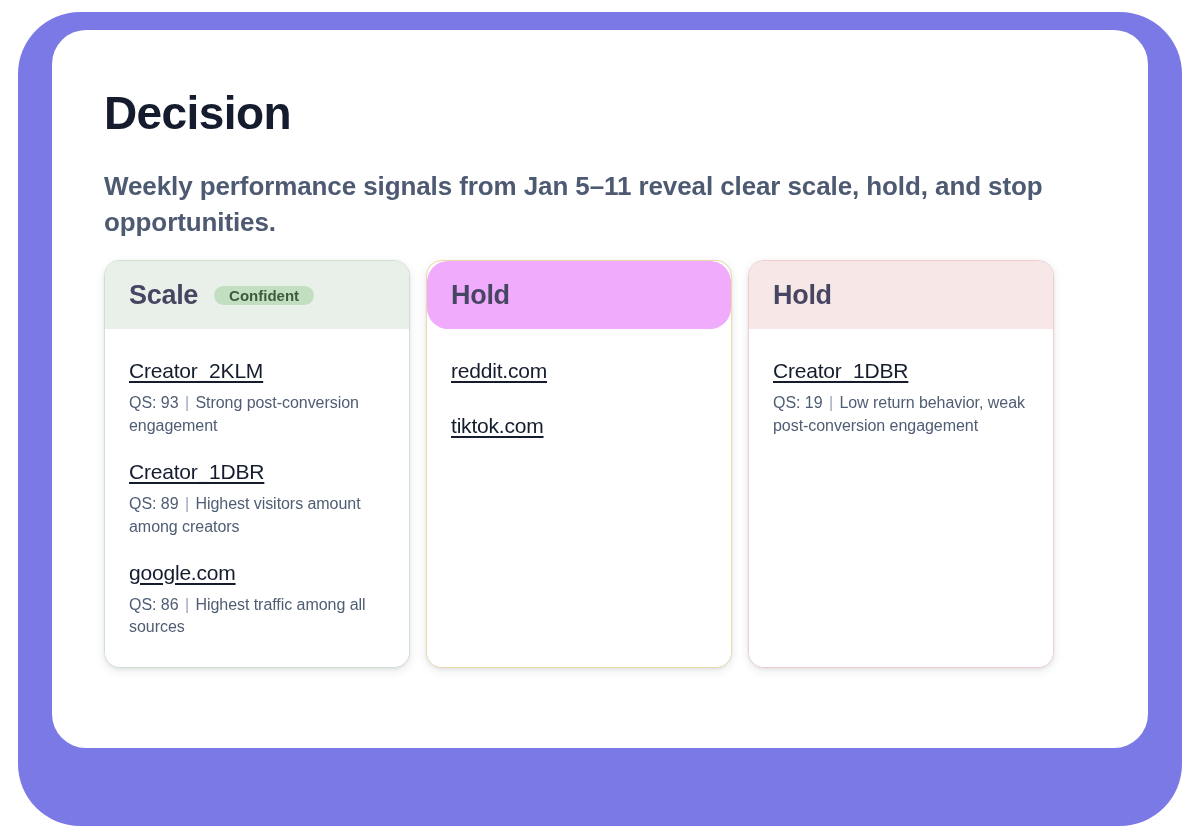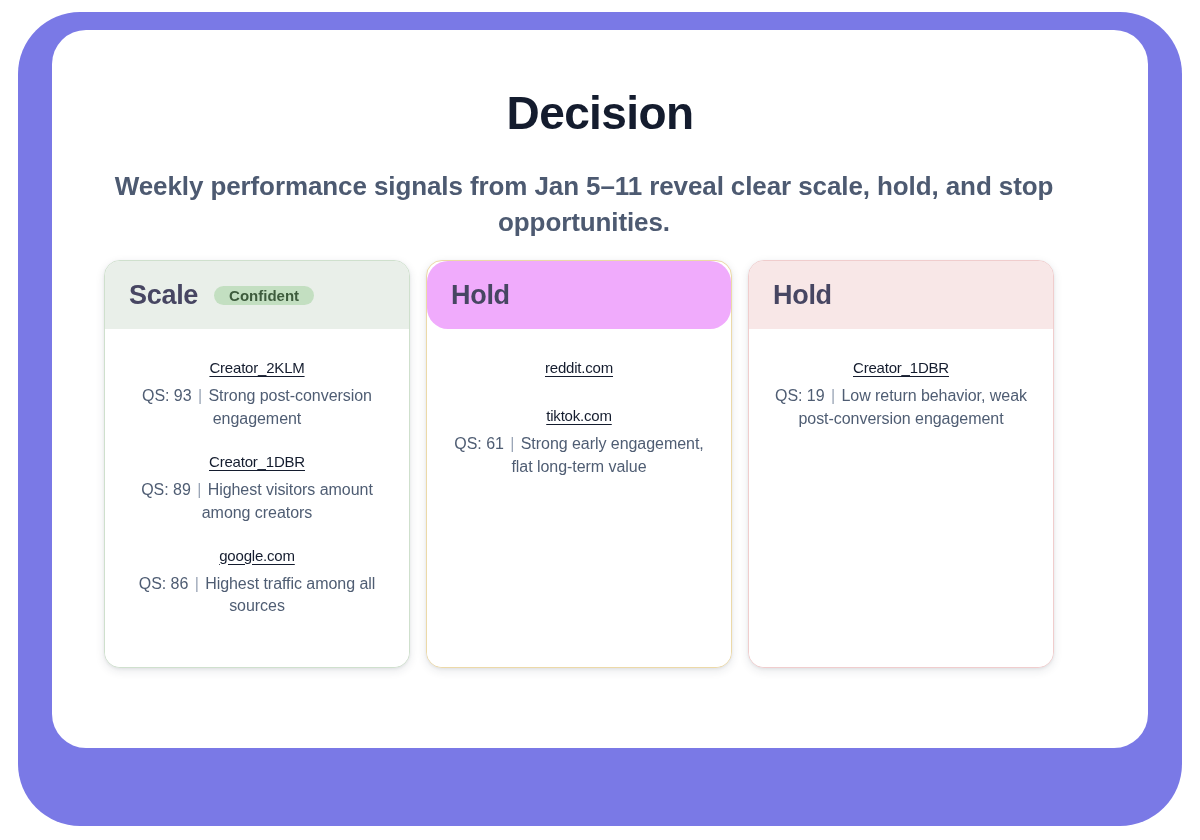--- a/index.html
+++ b/index.html
@@ -10,21 +10,20 @@
     background: #ffffff;
     font-family: "Liberation Sans", "DejaVu Sans", sans-serif;
     overflow: hidden;
   }
 
   #screen {
     position: relative;
     width: 1200px;
     height: 840px;
     background: #ffffff;
-    text-align: center;
   }
 
   
   .frame {
     position: absolute;
     left: 18px;
     top: 12px;
     width: 1164px;
     height: 814px;
     background: #7a79e6;
@@ -127,21 +126,21 @@
     flex: 1;
     padding: 30px 24px 26px 24px;
     background: #ffffff;
   }
 
   .entry { margin-bottom: 22px; }
   .entry:last-child { margin-bottom: 0; }
 
   .entry-name {
     display: inline-block;
-    font-size: 15px;
+    font-size: 21px;
     font-weight: 400;
     color: #141c2e;
     text-decoration: underline;
     text-underline-offset: 3px;
     letter-spacing: -0.2px;
     margin-bottom: 9px;
   }
 
   .entry-desc {
     font-size: 16px;
@@ -178,21 +177,21 @@
             <div class="entry"><a class="entry-name">Creator_1DBR</a><div class="entry-desc"><span>QS: 89</span><span class="qs-sep"> | </span><span>Highest visitors amount among creators</span></div></div>
             <div class="entry"><a class="entry-name">google.com</a><div class="entry-desc"><span>QS: 86</span><span class="qs-sep"> | </span><span>Highest traffic among all sources</span></div></div>
           </div>
         </div>
         <div class="card card-hold">
           <div class="card-header hdr-hold">
             <span class="card-title">Hold</span>
           </div>
           <div class="card-body">
             <div class="entry"><a class="entry-name">reddit.com</a></div>
-            <div class="entry"><a class="entry-name">tiktok.com</a><div class="entry-desc"><span>QS: 61</span><span class="qs-sep"> | </span><span>Strong early engagement, flat long-term value</span></div></div>
+            <div class="entry"><a class="entry-name">tiktok.com</a></div>
           </div>
         </div>
         <div class="card card-stop">
           <div class="card-header hdr-stop">
             <span class="card-title">Hold</span>
           </div>
           <div class="card-body">
             <div class="entry"><a class="entry-name">Creator_1DBR</a><div class="entry-desc"><span>QS: 19</span><span class="qs-sep"> | </span><span>Low return behavior, weak post-conversion engagement</span></div></div>
           </div>
         </div>

